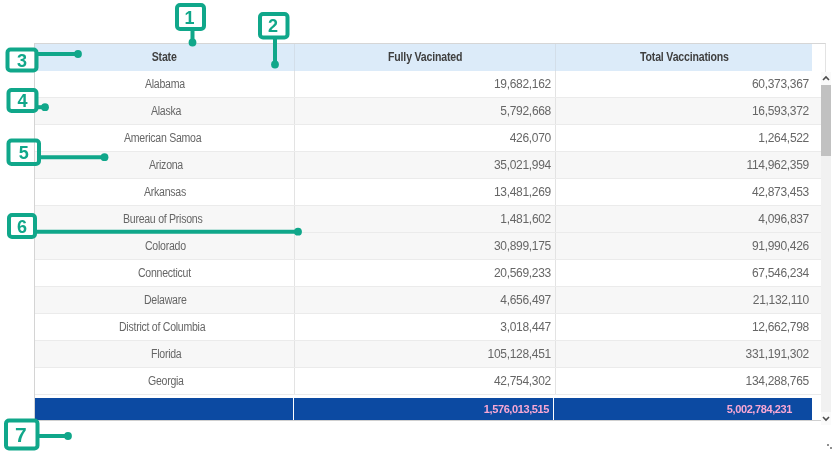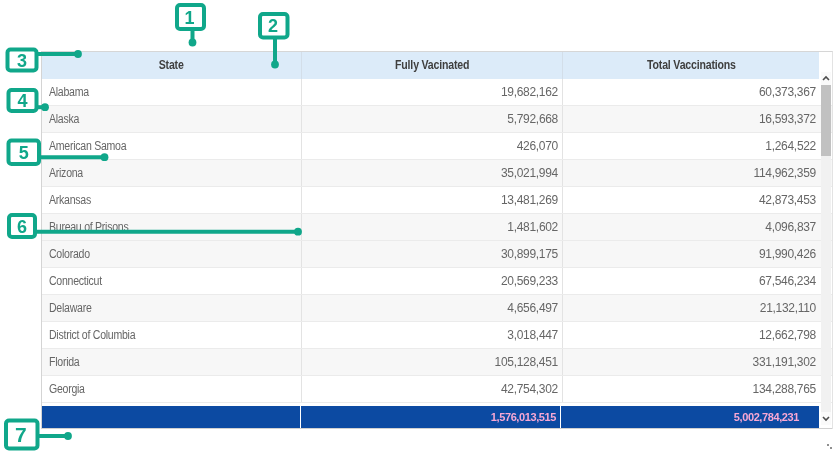--- a/index.html
+++ b/index.html
@@ -1,33 +1,33 @@
 <!DOCTYPE html>
 <html><head>
 <meta charset="utf-8">
 <style>
   html,body{margin:0;padding:0;background:#ffffff;}
   body{width:833px;height:453px;position:relative;overflow:hidden;
        font-family:"Liberation Sans", sans-serif;}
-  .tbl{position:absolute;left:41px;top:43px;width:790px;
-       border-top:1px solid #d6d6d6;border-left:1px solid #d4d4d4;border-right:1px solid #e3e3e3;margin-top:8px;}
+  .tbl{position:absolute;left:34px;top:43px;width:790px;
+       border-top:1px solid #d6d6d6;border-left:1px solid #d4d4d4;border-right:1px solid #e3e3e3;}
   .hdr{display:flex;height:27px;background:#ffffff;}
   .hdr .h{background:#dcebf9;line-height:27px;text-align:center;
           font-weight:bold;font-size:12px;color:#3f3f3f;letter-spacing:-0.2px;}
   .hdr .h span{display:inline-block;transform:scaleX(0.88);transform-origin:50% 50%;}
   .c1 span{display:inline-block;transform:scaleX(0.88);transform-origin:0 50%;}
   .h1{width:259px;}
   .h2{width:261px;border-left:1px solid #d3dee9;box-sizing:border-box;}
   .h3{width:257px;border-left:1px solid #d3dee9;box-sizing:border-box;}
   .hcorner{width:13px;background:#ffffff;}
   .row{display:flex;height:27px;box-sizing:border-box;border-bottom:1px solid #ebebeb;
        font-size:12px;color:#666666;letter-spacing:-0.3px;}
   .row.alt{background:#f7f7f7;}
   .row .c{line-height:26px;box-sizing:border-box;}
-  .c1{width:259px;padding-left:7px;}
+  .c1{width:259px;padding-left:7px;text-align:center;}
   .c2{width:261px;border-left:1px solid #e3e3e3;text-align:right;padding-right:4px;}
   .c3{width:257px;border-left:1px solid #e3e3e3;text-align:right;padding-right:3px;}
   .gap{height:3px;background:#ffffff;}
   .total{display:flex;height:22px;background:#ffffff;border-bottom:1px solid #d0d0d0;
          font-size:11px;font-weight:bold;color:#f9a8d4;letter-spacing:-0.4px;}
   .total .t{background:#0c4aa2;line-height:22px;box-sizing:border-box;text-align:right;}
   .t1{width:258px;}
   .t2{width:259px;margin-left:1px;padding-right:4px;}
   .t3{width:258px;margin-left:1px;padding-right:20px;}
   .sbar{position:absolute;left:821px;top:72px;width:10px;height:353px;background:#f1f1f1;}

